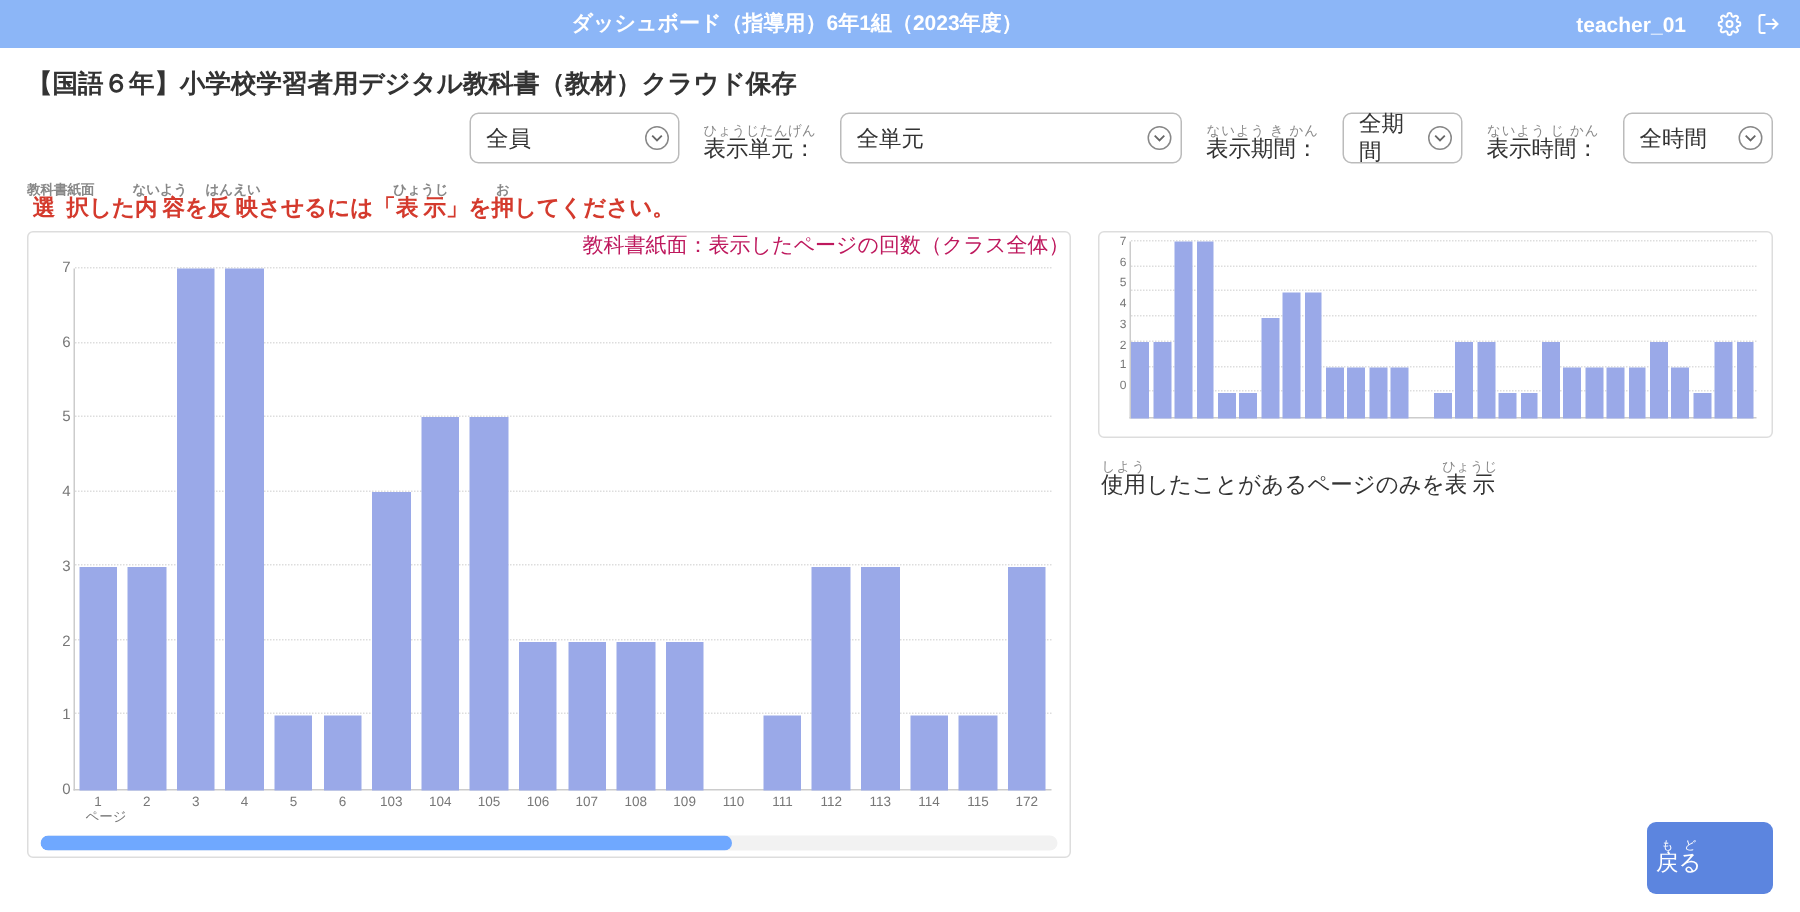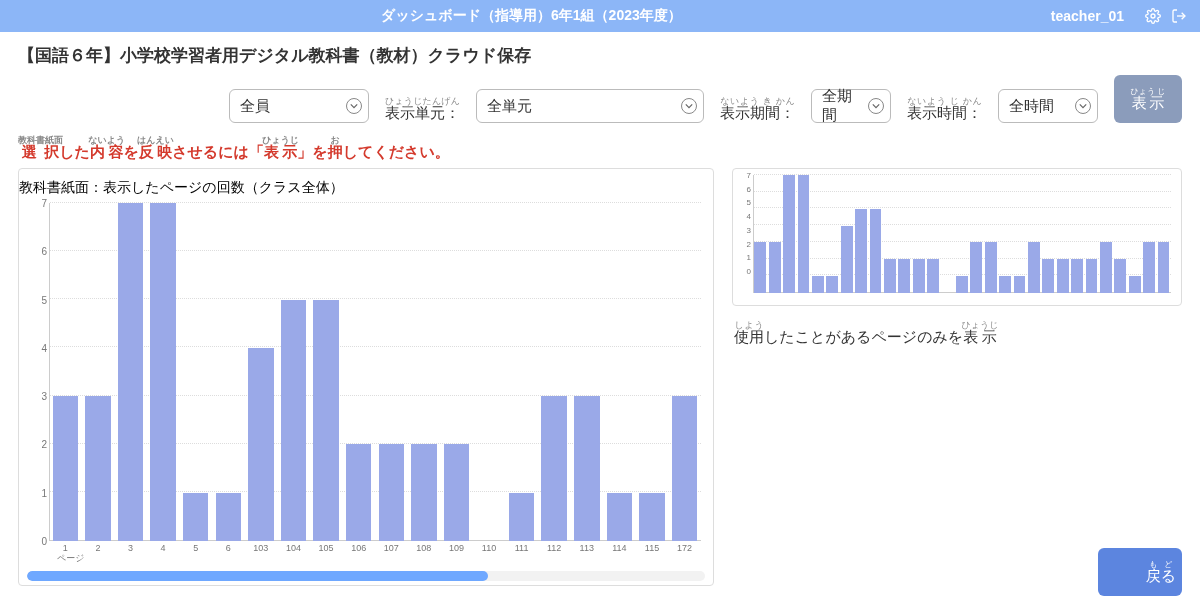--- a/index.html
+++ b/index.html
@@ -33,41 +33,41 @@
 
   .btn-show{width:68px;height:48px;border:none;border-radius:6px;background:var(--btn-grey);color:#fff;font-size:15px;cursor:pointer;display:flex;flex-direction:column;align-items:center;justify-content:center;line-height:1.1;}
   .btn-show rt{color:#fff;font-size:8px;}
 
   .instr{color:var(--red);font-size:15px;margin:12px 0 6px;font-weight:600;}
 
   .main{display:flex;gap:18px;padding:0 18px;box-sizing:border-box;}
   .chart-panel{border:1px solid var(--panel-border);border-radius:4px;background:var(--panel-bg);box-sizing:border-box;}
   .panel-left{width:712px;height:418px;display:flex;flex-direction:column;position:relative;}
   .panel-right{width:450px;height:138px;}
-  .ctitle{text-align:left;font-size:14px;margin-top:10px;color:#000000;}
+  .ctitle{text-align:right;font-size:14px;color:#be185d;}
 
   .plot{flex:1;position:relative;margin:6px 8px 0 8px;}
   .y-axis{position:absolute;left:0;top:0;bottom:28px;width:22px;}
   .y-tick{position:absolute;right:2px;transform:translateY(50%);font-size:10px;color:#777;}
   .grid{position:absolute;left:22px;right:4px;top:0;bottom:28px;border-left:1px solid #ccc;border-bottom:1px solid #ccc;}
   .gline{position:absolute;left:0;right:0;border-top:1px dotted #ddd;}
   .bars{position:absolute;left:22px;right:4px;top:0;bottom:28px;display:flex;align-items:flex-end;gap:0;}
   .barcol{flex:1;display:flex;flex-direction:column;align-items:center;justify-content:flex-end;height:100%;}
   .bar{width:78%;background:var(--bar);}
   .xlab{position:absolute;left:22px;right:4px;bottom:0;height:28px;display:flex;}
   .xl{flex:1;text-align:center;font-size:9px;color:#777;padding-top:2px;}
 
   .axis-label{position:absolute;left:30px;bottom:4px;font-size:9px;color:#777;}
 
   .hscroll{height:10px;margin:2px 8px 4px;position:relative;background:#f2f2f2;border-radius:5px;overflow:hidden;}
   .hscroll .thumb{position:absolute;left:0;top:0;bottom:0;width:68%;background:#6fa8ff;border-radius:5px;}
 
   .overview-note{font-size:15px;margin:14px 0 0 2px;}
 
-  .back-btn{position:fixed;right:18px;bottom:12px;width:84px;height:48px;border:none;border-radius:6px;background:#5c85df;color:#fff;font-size:15px;cursor:pointer;display:flex;flex-direction:column;align-items:flex-end;justify-content:center;line-height:1.1;}
+  .back-btn{position:fixed;right:18px;bottom:12px;width:84px;height:48px;border:none;border-radius:6px;background:#5c85df;color:#fff;font-size:15px;cursor:pointer;display:flex;flex-direction:column;align-items:flex-start;justify-content:center;line-height:1.1;}
   .back-btn rt{color:#fff;font-size:8px;}
 
   .lbl{font-size:15px;}
 </style>
 </head>
 <body>
 
 <div class="topbar">
   <div class="title">ダッシュボード（指導用）6年1組（2023年度）</div>
   <div class="user">teacher_01</div>
@@ -123,23 +123,20 @@
     <div class="lbl"><ruby><span>表示時間：</span><rt>ないよう じ かん</rt></ruby></div>
     <div class="sel" style="width:100px">
       <span>全時間</span>
       <span class="chev">
           <svg width="8" height="8" viewBox="0 0 10 10">
             <path d="M1 3l4 4 4-4" fill="none" stroke="#666" stroke-width="1.5"></path>
           </svg>
         </span>
     </div>
 
-    <button class="btn-show">
-      <ruby><span>表示</span><rt>ひょう じ</rt></ruby>
-    </button>
   </div>
 
   <div class="instr"><ruby>選択<rt>教科書紙面</rt></ruby>した<ruby>内容<rt>ないよう</rt></ruby>を<ruby>反映<rt>はんえい</rt></ruby>させるには「<ruby>表示<rt>ひょうじ</rt></ruby>」を<ruby>押<rt>お</rt></ruby>してください。</div>
 </div>
 
 <div class="main">
   <div class="chart-panel panel-left">
     <div class="ctitle">教科書紙面：表示したページの回数（クラス全体）</div>
     <div class="plot">
       <div class="y-axis" id="yaxis-main">

